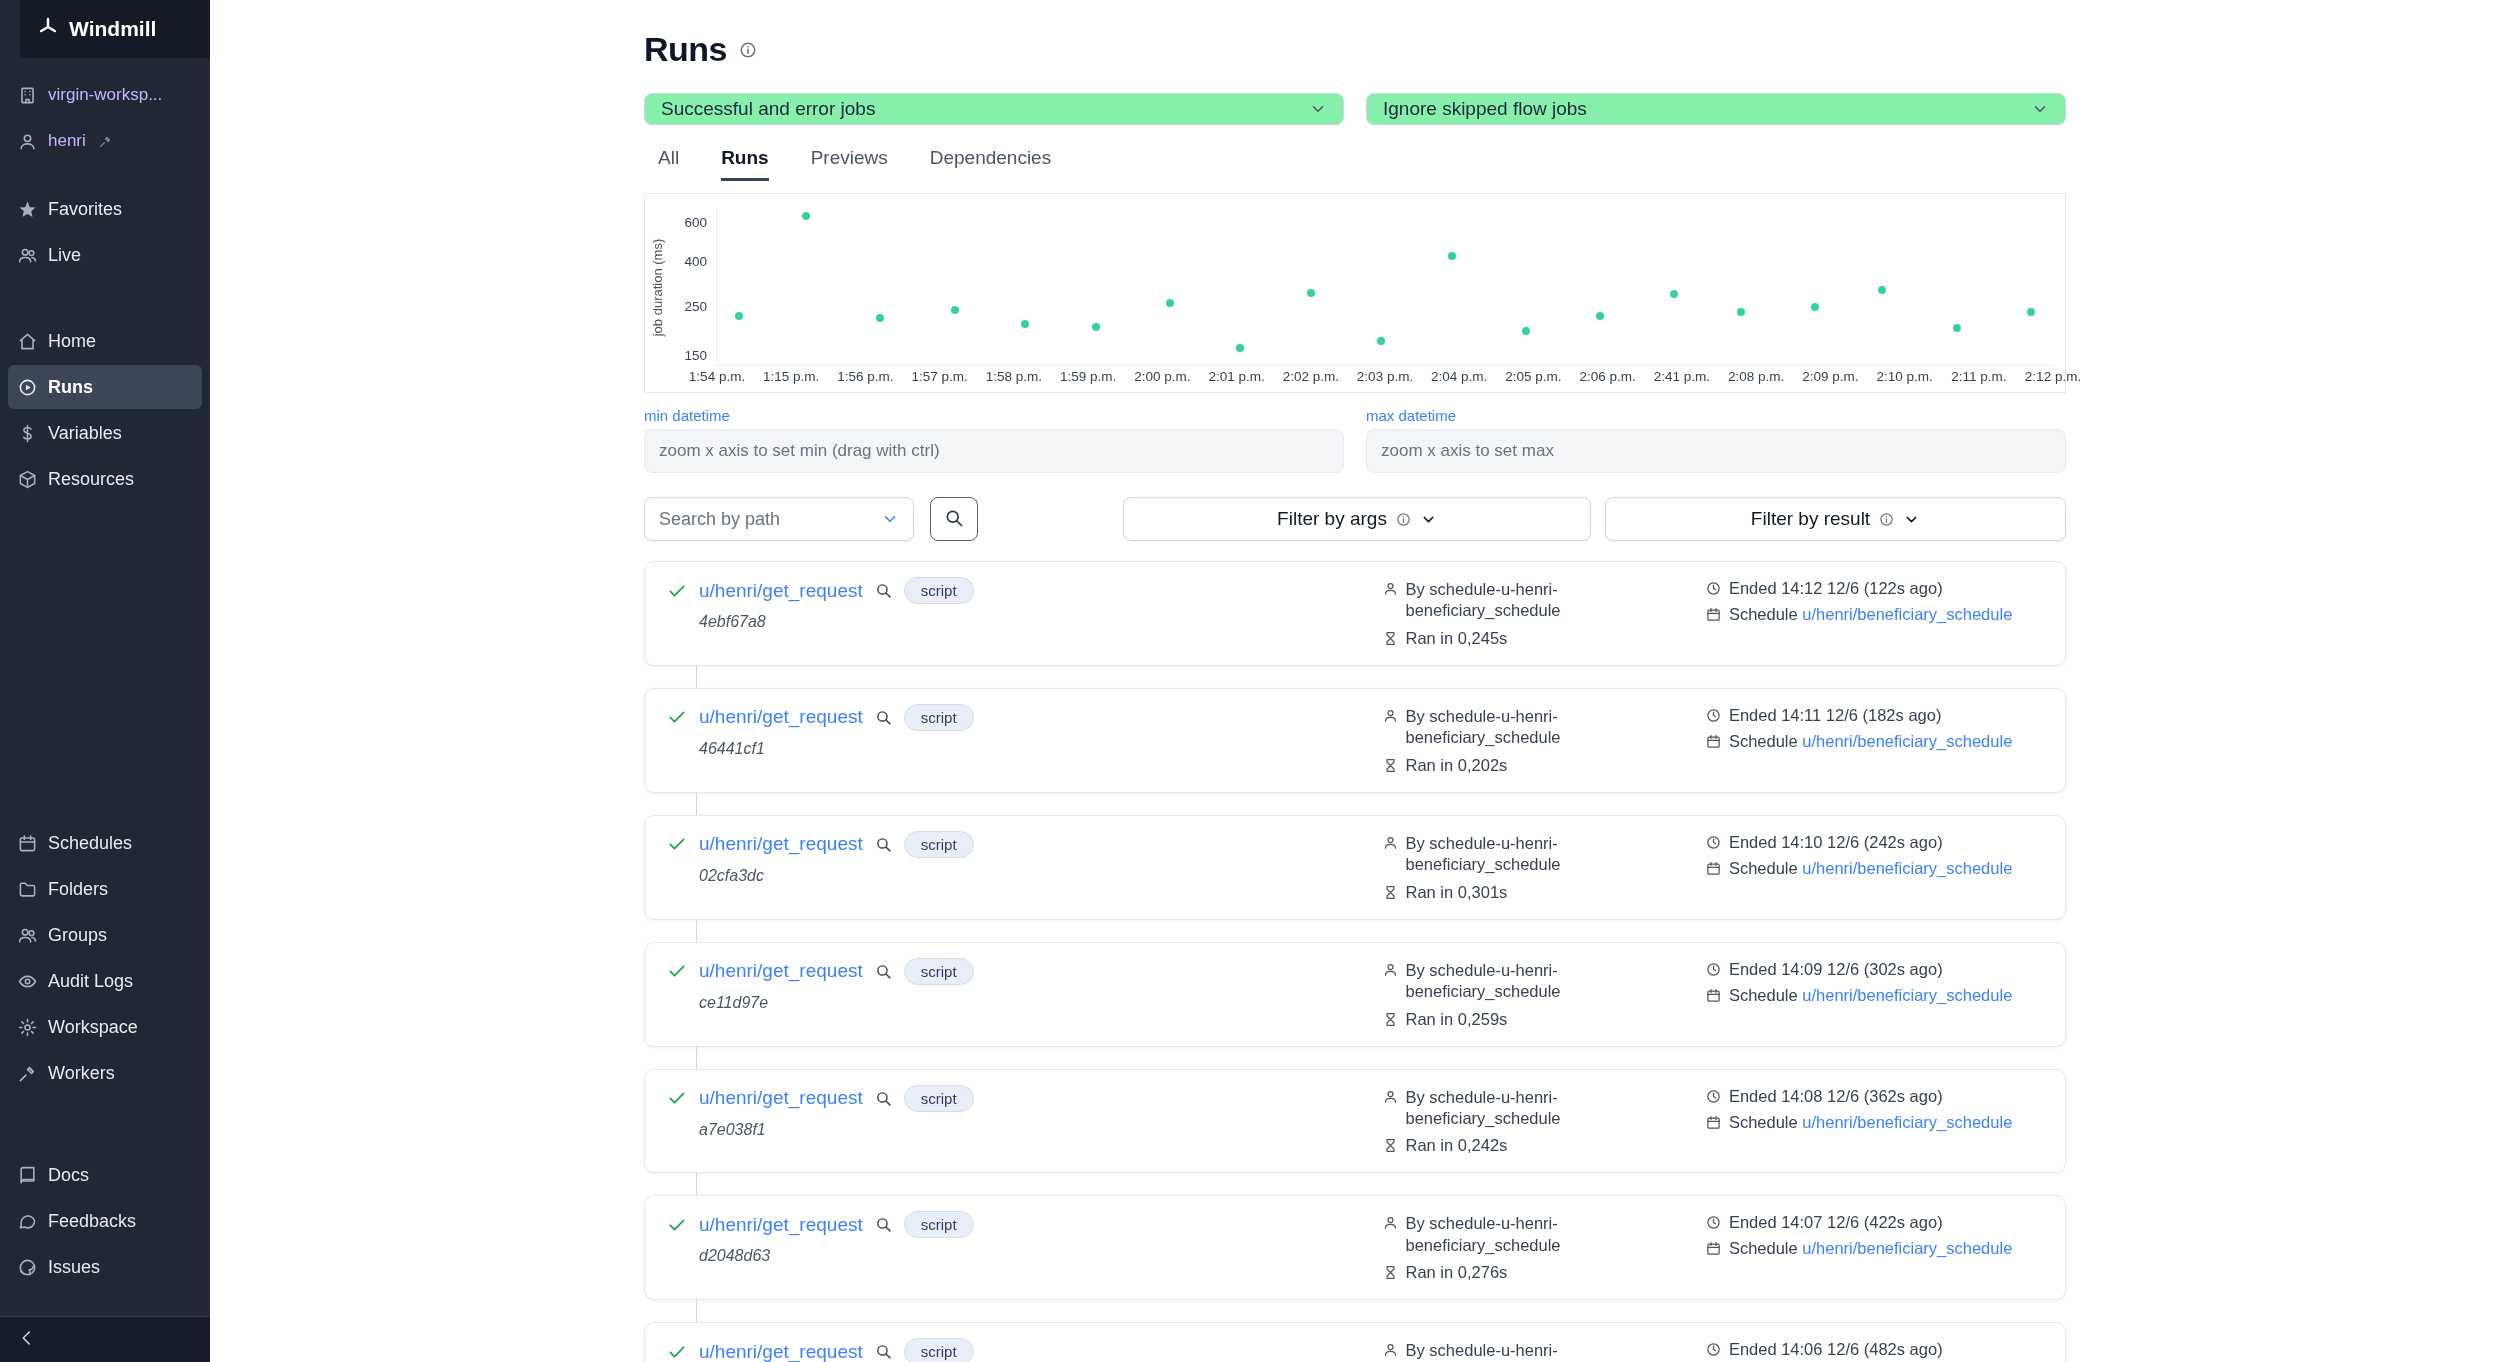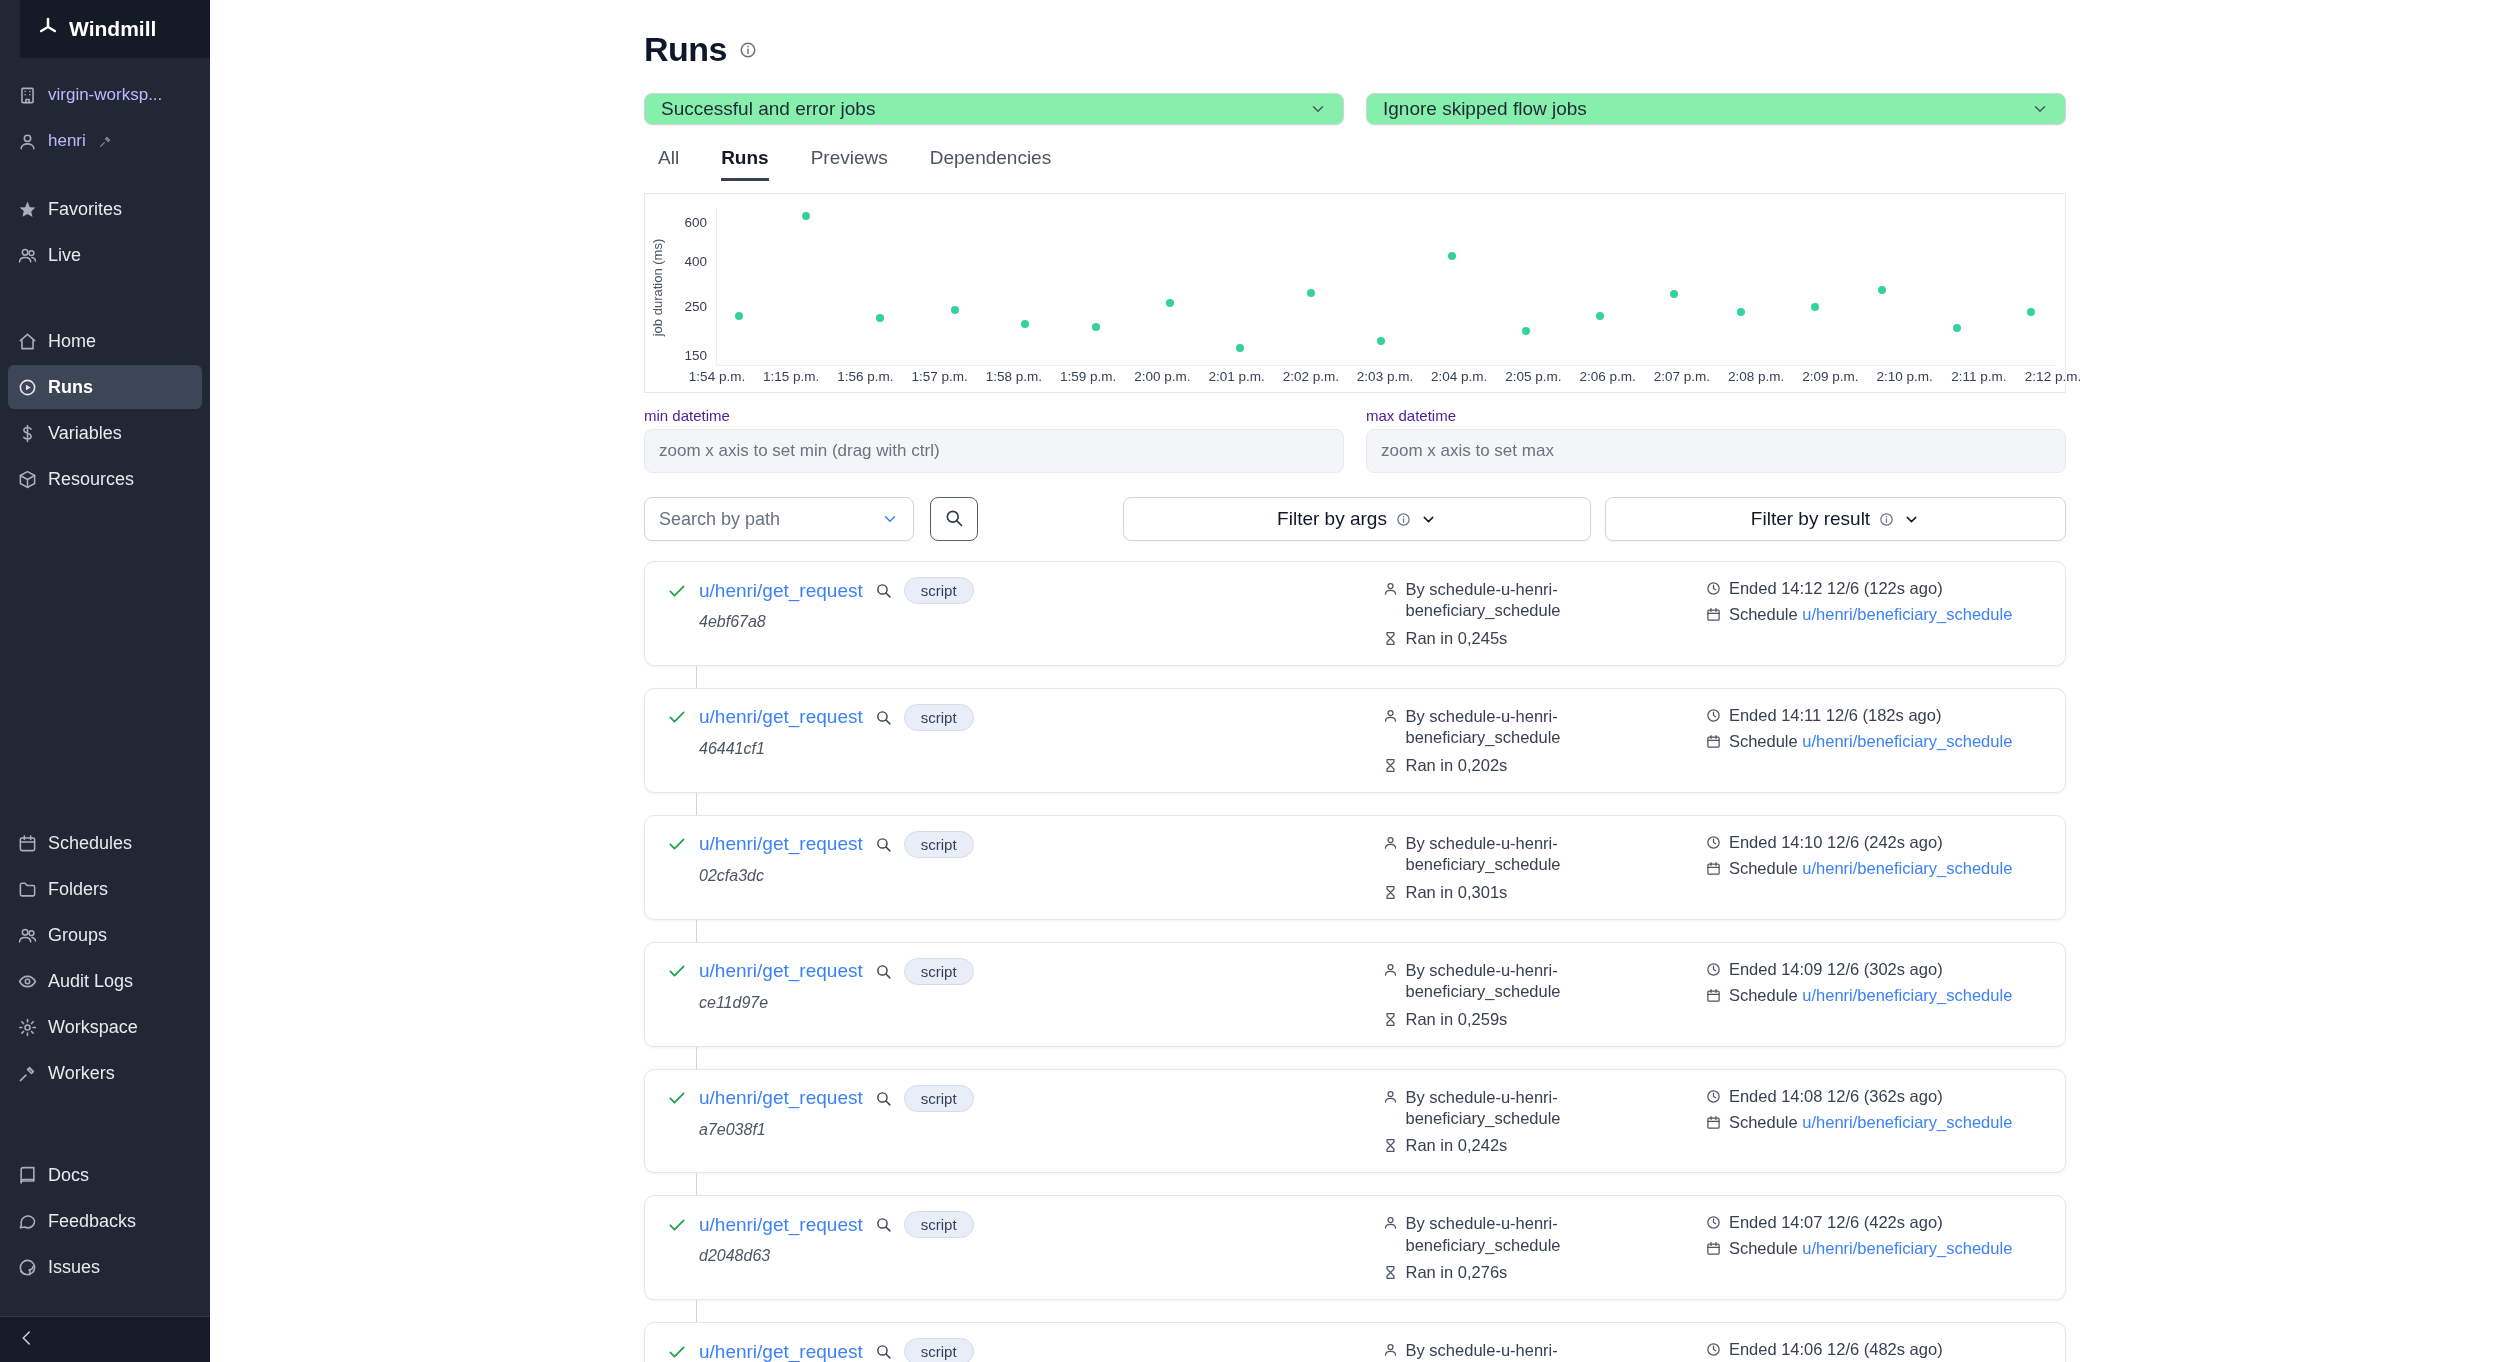--- a/index.html
+++ b/index.html
@@ -52,21 +52,21 @@
   .ytick { position:absolute; left:16px; width:46px; text-align:right; font-size:13.5px; color:#374151; }
   .xtick { position:absolute; bottom:8px; transform:translateX(-50%); font-size:13.5px;
     color:#374151; white-space:nowrap; }
   .dot { position:absolute; width:8px; height:8px; border-radius:50%; background:#34d399;
     transform:translate(-50%,-50%); }
   .axis-y { position:absolute; left:71px; top:14px; height:158px; width:1px; background:#eceef1; }
   .axis-x { position:absolute; left:71px; right:10px; top:171px; height:1px; background:#eceef1; }
 
   .dt-row { display:flex; gap:22px; margin-top:14px; }
   .dt { flex:1; }
-  .dt label { display:block; font-size:15px; color:#4c1d95; margin-bottom:5px; }
+  .dt label { display:block; font-size:15px; color:#3b82f6; margin-bottom:5px; }
   .dt input { width:100%; height:44px; background:#f4f5f7; border:1px solid #e8eaee;
     border-radius:8px; padding:0 14px; font-size:17px; color:#374151; font-family:inherit; outline:none; }
   .dt input::placeholder { color:#6b7280; }
 
   .filter-row { display:flex; align-items:center; margin-top:24px; }
   .search-select { width:270px; height:44px; border:1px solid #d1d5db; border-radius:8px;
     display:flex; align-items:center; justify-content:space-between; padding:0 14px;
     font-size:18px; color:#6b7280; background:#fff; cursor:pointer; box-shadow:0 1px 2px rgba(0,0,0,.04); }
   .chev-blue { color:#3b82f6; display:flex; }
   .search-btn { width:48px; height:44px; margin-left:16px; border:1px solid #565f6e; border-radius:8px;
@@ -341,21 +341,21 @@
           <div class="xtick" style="left: 294.667px;">1:57 p.m.</div>
           <div class="xtick" style="left: 368.889px;">1:58 p.m.</div>
           <div class="xtick" style="left: 443.111px;">1:59 p.m.</div>
           <div class="xtick" style="left: 517.333px;">2:00 p.m.</div>
           <div class="xtick" style="left: 591.556px;">2:01 p.m.</div>
           <div class="xtick" style="left: 665.778px;">2:02 p.m.</div>
           <div class="xtick" style="left: 740px;">2:03 p.m.</div>
           <div class="xtick" style="left: 814.222px;">2:04 p.m.</div>
           <div class="xtick" style="left: 888.444px;">2:05 p.m.</div>
           <div class="xtick" style="left: 962.667px;">2:06 p.m.</div>
-          <div class="xtick" style="left: 1036.89px;">2:07 p.m.</div>
+          <div class="xtick" style="left: 1036.89px;">2:41 p.m.</div>
           <div class="xtick" style="left: 1111.11px;">2:08 p.m.</div>
           <div class="xtick" style="left: 1185.33px;">2:09 p.m.</div>
           <div class="xtick" style="left: 1259.56px;">2:10 p.m.</div>
           <div class="xtick" style="left: 1333.78px;">2:11 p.m.</div>
           <div class="xtick" style="left: 1408px;">2:12 p.m.</div>
           <div class="dot" style="left: 94.2667px; top: 121.991px; background: rgb(52, 211, 153);"></div>
           <div class="dot" style="left: 161.067px; top: 21.5856px; background: rgb(52, 211, 153);"></div>
           <div class="dot" style="left: 235.289px; top: 124.1px; background: rgb(52, 211, 153);"></div>
           <div class="dot" style="left: 309.511px; top: 115.93px; background: rgb(52, 211, 153);"></div>
           <div class="dot" style="left: 380.022px; top: 129.81px; background: rgb(52, 211, 153);"></div>

